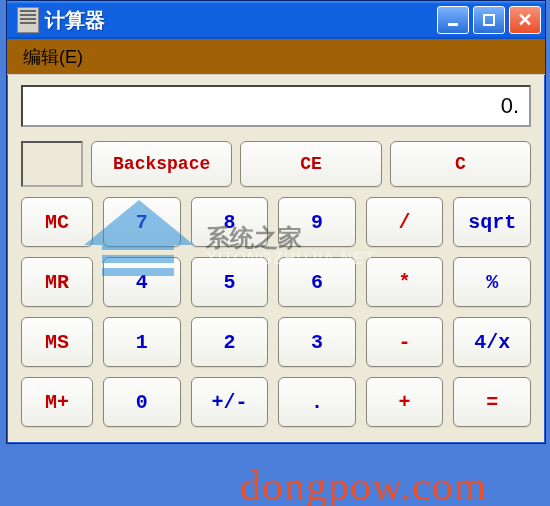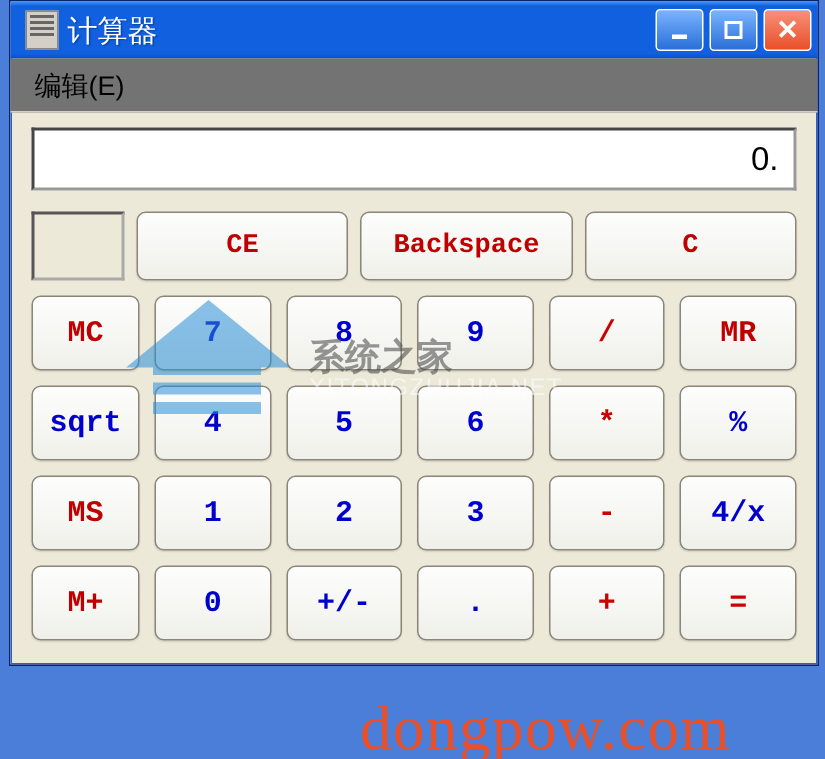--- a/index.html
+++ b/index.html
@@ -1,26 +1,26 @@
 <!DOCTYPE html>
 <html><head>
 <meta charset="utf-8">
 <style>
 *{box-sizing:border-box;margin:0;padding:0;font-family:"SimSun","Microsoft YaHei",Arial,sans-serif}
 body{background:#4a7ed8;width:550px;height:506px;overflow:hidden;position:relative}
 .window{position:absolute;left:6px;top:0;width:540px;background:#ece9d8;border:1px solid #0a246a;box-shadow:0 0 0 1px #2a5fd4 inset}
 .titlebar{height:38px;background:linear-gradient(to bottom,#3a95ff 0%,#1060e0 8%,#1060e0 92%,#0a4dc0 100%);display:flex;align-items:center;padding:0 4px;color:#fff}
 .title-icon{width:22px;height:26px;background:#d4d0c8;border:1px solid #888;margin:0 6px;display:flex;flex-direction:column;padding:2px;gap:2px}
 .title-icon span{height:2px;background:#666}
-.title-text{font-size:20px;font-weight:normal;flex:1;text-shadow:1px 1px 1px rgba(0,0,0,.3)}
+.title-text{font-size:20px;font-weight:bold;flex:1;text-shadow:1px 1px 1px rgba(0,0,0,.3)}
 .title-btns{display:flex;gap:4px}
 .tbtn{width:32px;height:28px;border-radius:3px;border:1px solid #fff;display:flex;align-items:center;justify-content:center;color:#fff;font-weight:bold}
 .tbtn.min,.tbtn.max{background:linear-gradient(to bottom,#7ab3ff,#2a6fd8)}
 .tbtn.close{background:linear-gradient(to bottom,#f89078,#e8502a);font-size:18px}
-.menubar{height:36px;background:#737373;display:flex;align-items:center;padding:0 6px;gap:4px;font-size:18px;border-bottom:1px solid #d4d0c8}
+.menubar{height:36px;background:#a16207;display:flex;align-items:center;padding:0 6px;gap:4px;font-size:18px;border-bottom:1px solid #d4d0c8}
 .menuitem{padding:4px 10px;cursor:default}
 .menuitem.active{background:#316ac5;color:#fff}
 .body{padding:10px 14px 16px}
 .display{width:100%;height:42px;background:#fff;border:2px inset #999;text-align:right;padding:6px 10px;font-size:22px;font-family:Arial;margin-bottom:14px}
 .row{display:flex;gap:8px;margin-bottom:10px}
 .membox{width:62px;height:46px;background:#ece9d8;border:2px inset #aaa}
 .btn{background:linear-gradient(to bottom,#fdfdfd,#f0f0ea);border:1px solid #8a867a;border-radius:6px;height:46px;display:flex;align-items:center;justify-content:center;font-size:18px;cursor:default;box-shadow:0 1px 1px rgba(0,0,0,.1)}
 .btn.wide{flex:1}
 .btn.red{color:#c00000;font-family:"Courier New",monospace;font-weight:bold}
 .btn.blue{color:#0000cc;font-family:"Courier New",monospace;font-weight:bold}
@@ -65,34 +65,34 @@
 
   <div class="menubar">
     <div class="menuitem">编辑(E)</div>
   </div>
 
   <div class="body">
     <div class="display">0.</div>
 
     <div class="row">
       <div class="membox"></div>
+      <div class="btn wide red">Backspace</div>
       <div class="btn wide red">CE</div>
-      <div class="btn wide red">Backspace</div>
       <div class="btn wide red">C</div>
     </div>
 
     <div class="grid">
       <div class="btn red">MC</div>
       <div class="btn blue">7</div>
       <div class="btn blue">8</div>
       <div class="btn blue">9</div>
       <div class="btn op">/</div>
+      <div class="btn blue">sqrt</div>
+
       <div class="btn red">MR</div>
-
-      <div class="btn blue">sqrt</div>
       <div class="btn blue">4</div>
       <div class="btn blue">5</div>
       <div class="btn blue">6</div>
       <div class="btn op">*</div>
       <div class="btn blue">%</div>
 
       <div class="btn red">MS</div>
       <div class="btn blue">1</div>
       <div class="btn blue">2</div>
       <div class="btn blue">3</div>

